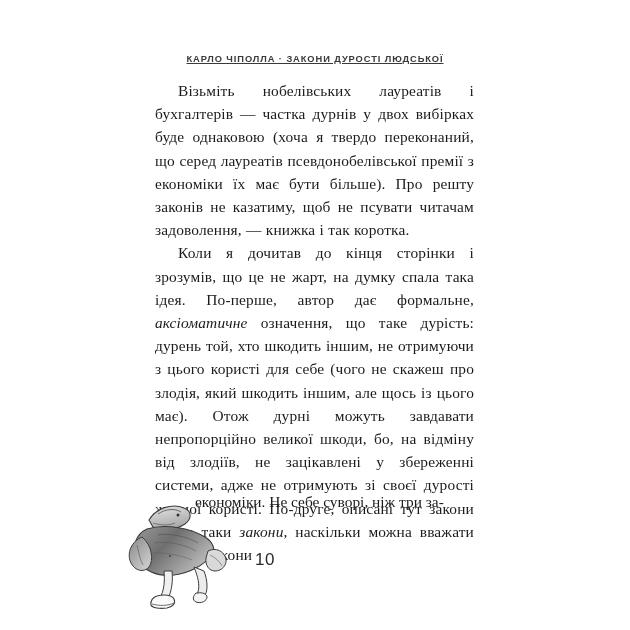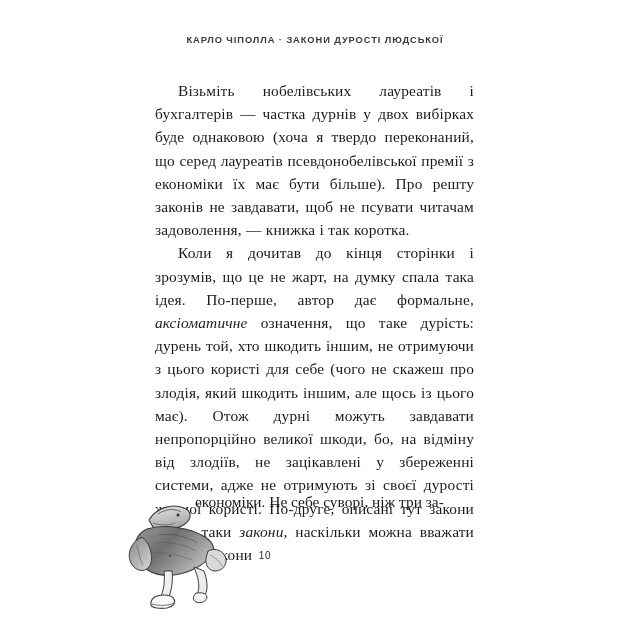--- a/index.html
+++ b/index.html
@@ -20,31 +20,32 @@
   .page {
     position: relative;
     width: 630px;
     height: 630px;
     box-sizing: border-box;
   }
 
   
   .running-header {
     position: absolute;
-    top: 35px;
+    top: 54px;
     left: 0;
     width: 630px;
     text-align: center;
     font-family: "Liberation Sans", "DejaVu Sans", sans-serif;
     font-size: 9.3px;
     letter-spacing: 0.92px;
     font-weight: 600;
     color: #3a3a3a;
     text-transform: uppercase;
     white-space: nowrap;
+    text-decoration: underline;
   }
 
   
   .text-column {
     position: absolute;
     left: 155px;
     top: 79px;
     width: 319px;
   }
 
@@ -96,35 +97,35 @@
   }
 
   
   .folio {
     position: absolute;
     top: 550px;
     left: 0;
     width: 530px;
     text-align: center;
     font-family: "Liberation Sans", "DejaVu Sans", sans-serif;
-    font-size: 10px;
+    font-size: 17px;
     letter-spacing: 0.6px;
     color: #2a2a2a;
   }
 </style>
 </head>
 <body>
 
 <div class="page">
 
   <div class="running-header">Карло Чіполла · Закони дурості людської</div>
 
   <div class="text-column">
 
-    <p class="body-par indented">Візьміть нобелівських лауреатів і бухгалтерів — частка дурнів у двох вибірках буде однаковою (хоча я твердо переконаний, що серед лауреатів псевдонобелівської премії з економіки їх має бути більше). Про решту законів не завдавати, щоб не псувати читачам задоволення, — книжка і так коротка.</p>
+    <p class="body-par indented">Візьміть нобелівських лауреатів і бухгалтерів — частка дурнів у двох вибірках буде однаковою (хоча я твердо переконаний, що серед лауреатів псевдонобелівської премії з економіки їх має бути більше). Про решту законів не казатиму, щоб не псувати читачам задоволення, — книжка і так коротка.</p>
 
     <p class="body-par indented">
       <span>Коли я дочитав до кінця сторінки і зрозумів, що це не жарт, на думку спала така ідея. По-перше, автор дає формальне, </span><em>аксіоматичне</em><span> означення, що таке дурість: дурень той, хто шкодить іншим, не отримуючи з цього користі для себе (чого не скажеш про злодія, який шкодить іншим, але щось із цього має). Отож дурні можуть завдавати непропорційно великої шкоди, бо, на відміну від злодіїв, не зацікавлені у збереженні системи, адже не отримують зі своєї дурості жодної користі. По-друге, описані тут закони — це таки </span><em>закони</em><span>, наскільки можна вважати такими закони</span>
     </p>
 
   </div>
 
   <div class="wrap-lines">
     <div class="wrap-line l1">економіки. Не себе суворі, ніж три за-</div>
   </div>

